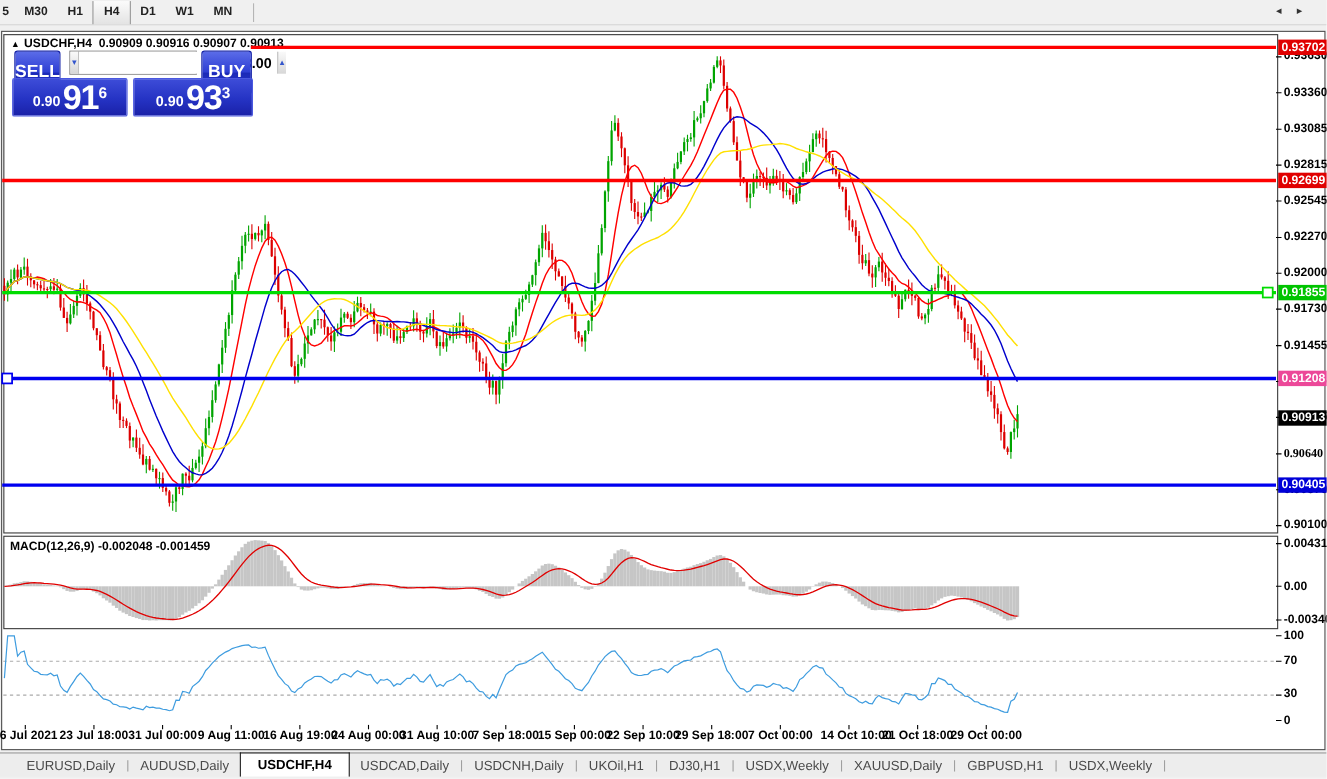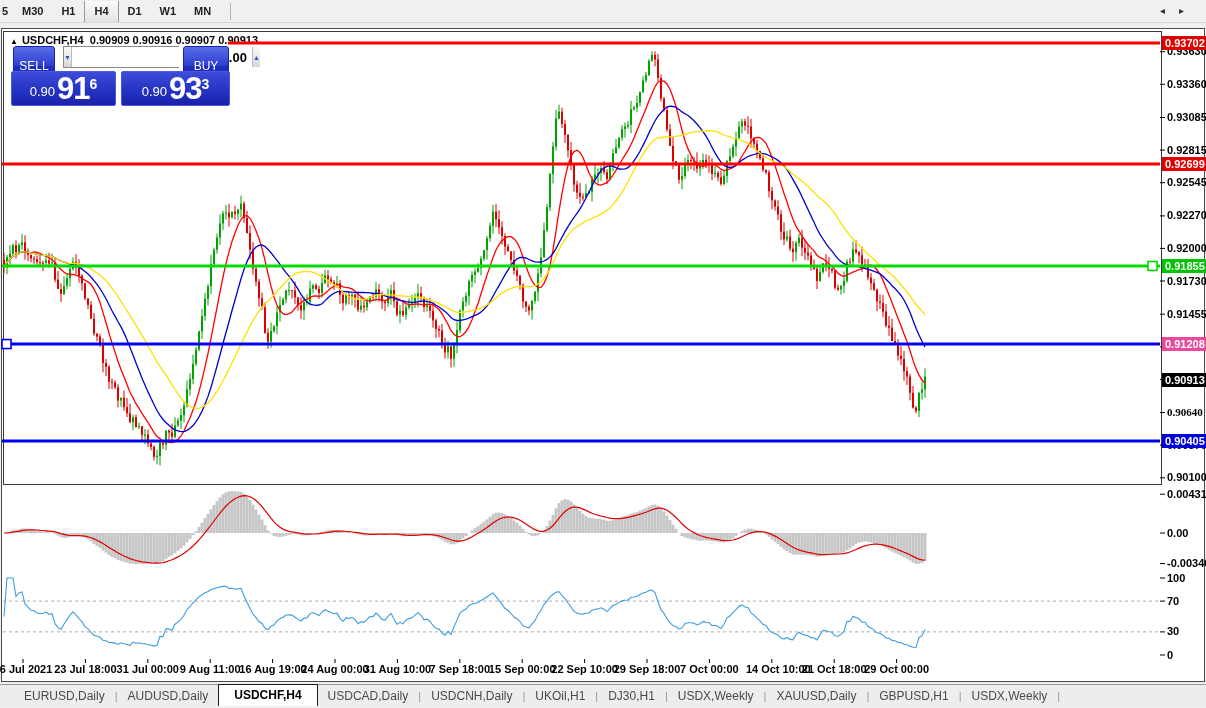--- a/index.html
+++ b/index.html
@@ -27,40 +27,40 @@
 
   .chart-header { position:absolute; left:6px; top:2px; font-size:11px; font-weight:bold;
                   color:#000; white-space:nowrap; }
   .chart-header .tri { font-size:8px; margin-right:4px; }
   .panel-label { position:absolute; left:5px; top:3px; font-size:11px; font-weight:bold; color:#000; }
 
   
   .trade-panel { position:absolute; left:7px; top:14px; width:219px; height:61px; }
   .btn-trade { position:absolute; height:40px; border:1px solid #1523a8; border-radius:3px;
                background:linear-gradient(#5b6ce8 0%,#2e3fd4 48%,#1b2ab8 52%,#2d3bd0 100%);
-               color:#fff; font-size:12px; font-weight:normal; font-family:"Liberation Sans",sans-serif;
+               color:#fff; font-size:16px; font-weight:bold; font-family:"Liberation Sans",sans-serif;
                display:flex; align-items:center; justify-content:center; }
   .btn-sell { left:2px; top:0; width:42px; }
   .btn-buy  { left:172px; top:0; width:46px; }
   .spinner  { position:absolute; left:52px; top:0; width:116px; height:22px;
               border:1px solid #8a8a8a; background:#fff; display:flex; }
   .spin-btn { width:17px; height:100%; border:none; background:linear-gradient(#fafafa,#d7d7d7);
               color:#3355cc; font-size:7px; cursor:default; }
   .spin-btn.down { border-right:1px solid #bbb; }
   .spin-btn.up   { border-left:1px solid #bbb; }
   .vol-input { flex:1; border:none; outline:none; text-align:right; padding-right:5px;
                font-size:13px; font-weight:bold; color:#000; font-family:"Liberation Sans",sans-serif; }
   .price-box { position:absolute; top:25px; height:35px; border-radius:2px;
                border:1px solid #4a58e0;
                background:linear-gradient(#3d4cd8 0%,#2533c4 55%,#1a21a8 100%);
                color:#fff; display:flex; align-items:flex-end; justify-content:center;
                padding-bottom:3px; }
   .price-box.sell { left:0;  width:105px; }
   .price-box.buy  { left:110px; width:109px; }
-  .pb-small { font-size:13px; font-weight:normal; margin-right:2px; line-height:20px; }
+  .pb-small { font-size:13px; font-weight:bold; margin-right:2px; line-height:20px; }
   .pb-big   { font-size:31px; font-weight:bold; line-height:26px; letter-spacing:-1px; }
   .pb-sup   { font-size:14px; font-weight:bold; line-height:12px; position:relative; top:-12px; }
 
   
   #chart-svg { position:absolute; left:0; top:0; z-index:5; pointer-events:none; }
 
   
   .ptick { position:absolute; left:1167px; font-size:11px; font-weight:bold; color:#000;
            z-index:6; white-space:nowrap; }
   .badge { position:absolute; left:1162px; width:46px; height:14px; z-index:7;
@@ -114,20 +114,23 @@
         <span class="pb-sup">6</span>
       </div>
       <div class="price-box buy">
         <span class="pb-small">0.90</span>
         <span class="pb-big">93</span>
         <span class="pb-sup">3</span>
       </div>
     </div>
   </div>
 
+  <div class="panel panel-macd">
+    <div class="panel-label">MACD(12,26,9) -0.002048 -0.001459</div>
+  </div>
 </div>
 
 <svg id="chart-svg" width="1206" height="708">
     <line x1="4" y1="252.9" x2="4" y2="273.3" stroke="#DC0000" stroke-width="1"></line>
     <rect x="3" y="259.8" width="2" height="7.8" fill="#DC0000"></rect>
     <line x1="7" y1="255.0" x2="7" y2="274.2" stroke="#00A400" stroke-width="1"></line>
     <rect x="6" y="257.0" width="2" height="10.6" fill="#00A400"></rect>
     <line x1="10" y1="245.1" x2="10" y2="264.6" stroke="#00A400" stroke-width="1"></line>
     <rect x="9" y="253.6" width="2" height="3.4" fill="#00A400"></rect>
     <line x1="13" y1="243.5" x2="13" y2="256.5" stroke="#00A400" stroke-width="1"></line>

